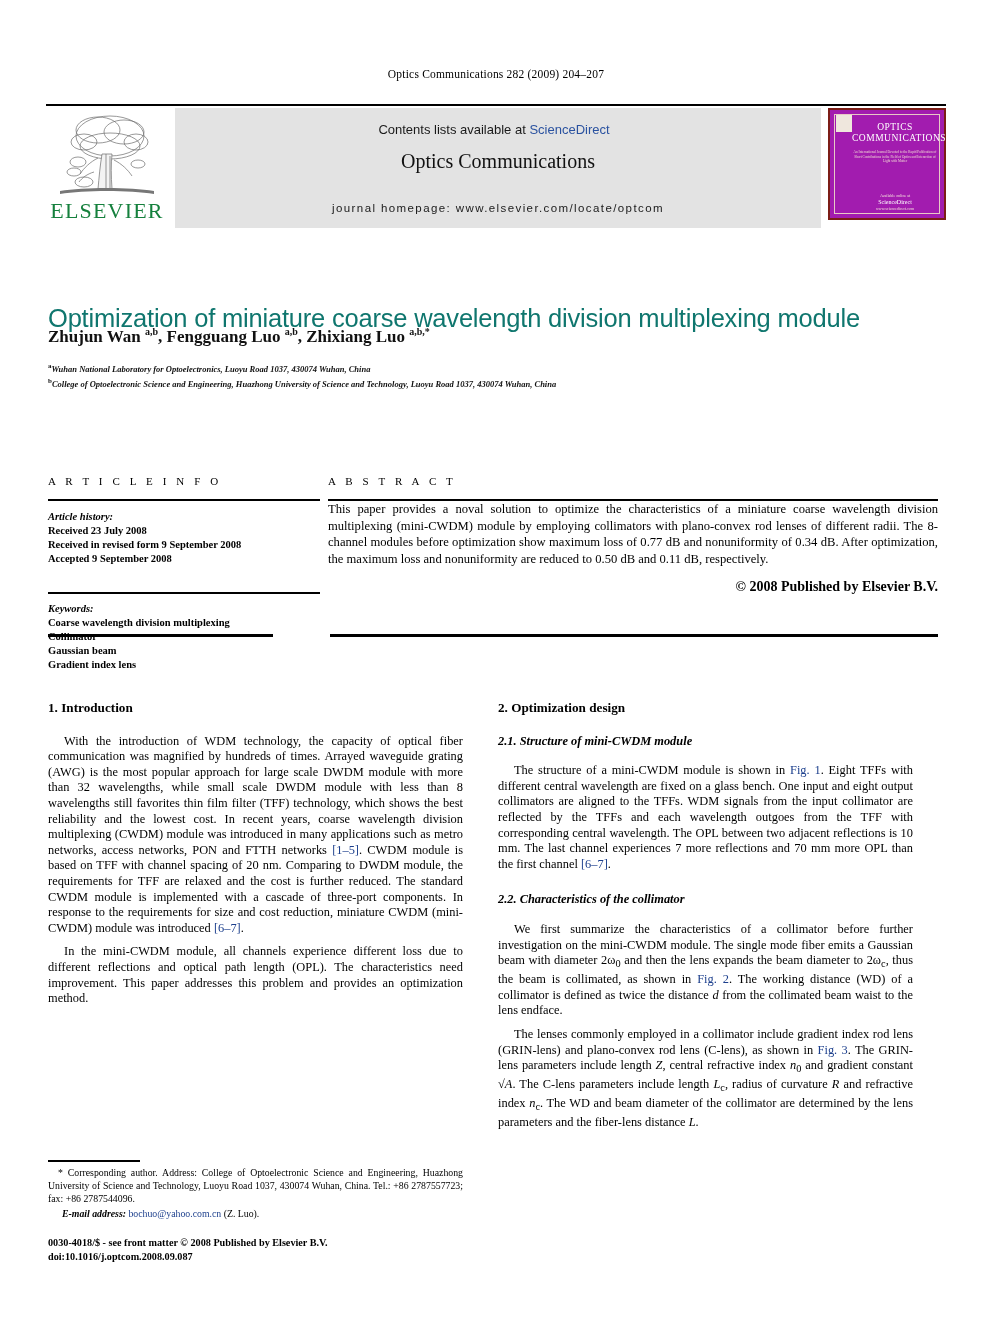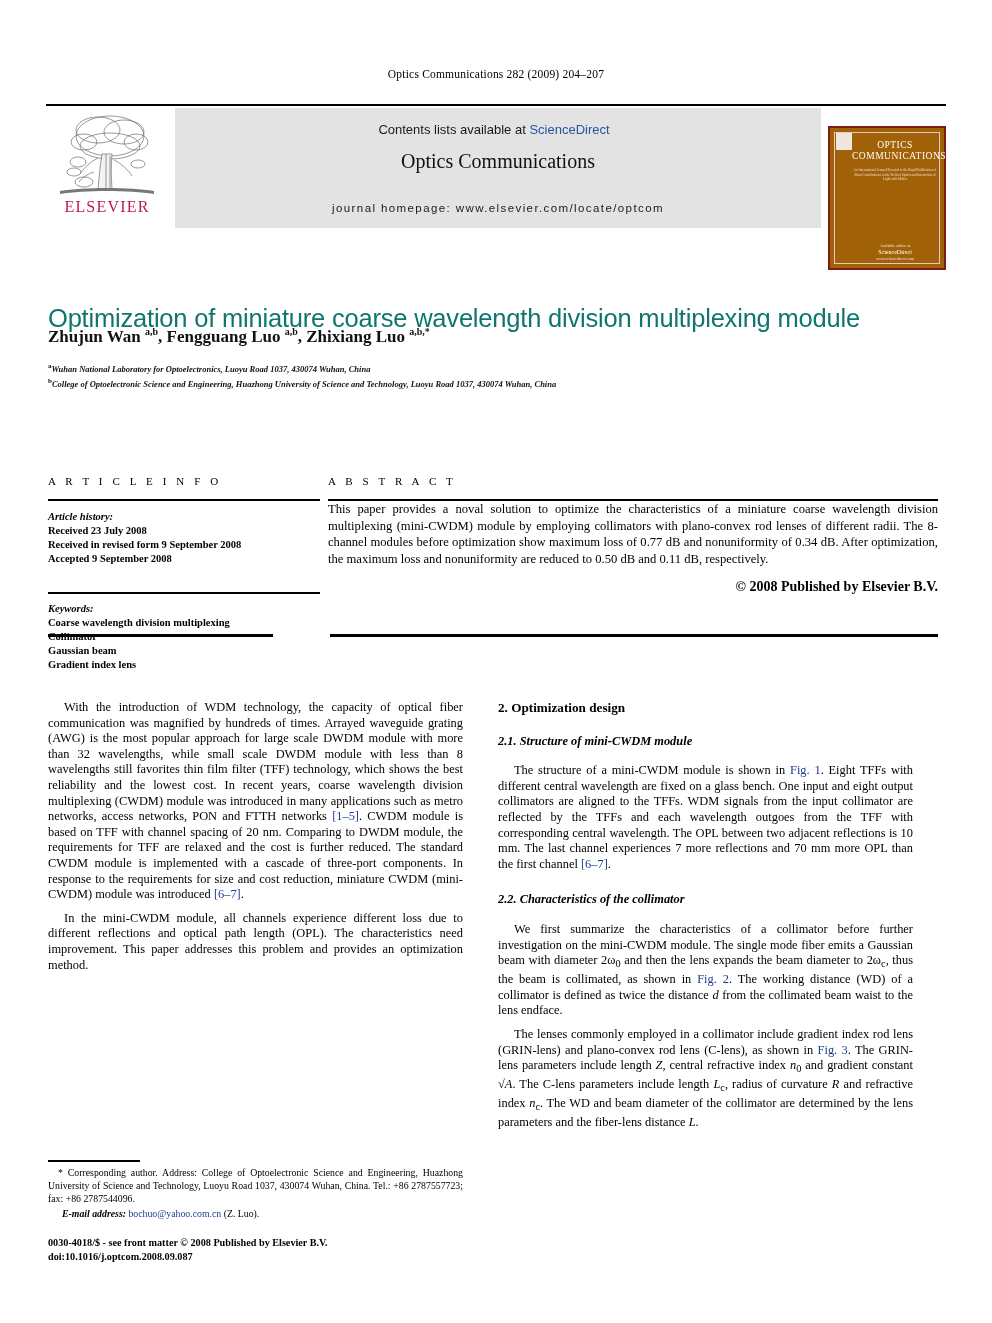--- a/index.html
+++ b/index.html
@@ -58,23 +58,23 @@
     left: 8px; top: 2px;
     width: 106px;
     height: 88px;
   }
   .elsevier-word {
     position: absolute;
     left: 0; top: 90px;
     width: 122px;
     text-align: center;
     font-family: "Liberation Serif", serif;
-    font-size: 16px;
+    font-size: 22px;
     letter-spacing: 1.2px;
-    color: #be185d;
+    color: #15803d;
   }
   .journal-band {
     position: absolute;
     left: 129px; top: 2px;
     width: 646px;
     height: 120px;
     background: #e3e3e3;
   }
   .contents-line {
     position: absolute;
@@ -102,24 +102,24 @@
     left: 0; top: 94px;
     width: 646px;
     text-align: center;
     font-family: "Liberation Sans", sans-serif;
     font-size: 11.5px;
     letter-spacing: 1.4px;
     color: #1a1a1a;
   }
   .cover-thumb {
     position: absolute;
-    left: 782px; top: 20px;
+    left: 782px; top: 2px;
     width: 118px;
-    height: 144px;
-    background: #a16207;
+    height: 112px;
+    background: #a21caf;
     border: 2px solid #7c1d17;
     box-sizing: border-box;
   }
   .cover-inner {
     position: absolute;
     left: 4px; top: 4px; right: 4px; bottom: 4px;
     border: 1px solid #e8c9c5;
   }
   .cover-flag {
     position: absolute;
@@ -412,20 +412,21 @@
     <div class="sec-label">A B S T R A C T</div>
     <div class="thin-rule"></div>
     <div class="abstract-body">This paper provides a noval solution to optimize the characteristics of a miniature coarse wavelength division multiplexing (mini-CWDM) module by employing collimators with plano-convex rod lenses of different radii. The 8-channel modules before optimization show maximum loss of 0.77 dB and nonuniformity of 0.34 dB. After optimization, the maximum loss and nonuniformity are reduced to 0.50 dB and 0.11 dB, respectively.</div>
     <div class="copyright">© 2008 Published by Elsevier B.V.</div>
   </div>
 
   <div class="sep-left"></div>
   <div class="sep-right"></div>
 
   <div class="body-col left">
+    <div class="h1">1. Introduction</div>
     <p class="p"><span>With the introduction of WDM technology, the capacity of optical fiber communication was magnified by hundreds of times. Arrayed waveguide grating (AWG) is the most popular approach for large scale DWDM module with more than 32 wavelengths, while small scale DWDM module with less than 8 wavelengths still favorites thin film filter (TFF) technology, which shows the best reliability and the lowest cost. In recent years, coarse wavelength division multiplexing (CWDM) module was introduced in many applications such as metro networks, access networks, PON and FTTH networks </span><span class="ref">[1–5]</span><span>. CWDM module is based on TFF with channel spacing of 20 nm. Comparing to DWDM module, the requirements for TFF are relaxed and the cost is further reduced. The standard CWDM module is implemented with a cascade of three-port components. In response to the requirements for size and cost reduction, miniature CWDM (mini-CWDM) module was introduced </span><span class="ref">[6–7]</span><span>.</span></p>
     <p class="p">In the mini-CWDM module, all channels experience different loss due to different reflections and optical path length (OPL). The characteristics need improvement. This paper addresses this problem and provides an optimization method.</p>
   </div>
 
   <div class="body-col right">
     <div class="h1">2. Optimization design</div>
     <div class="h2" style="margin-top:0">2.1. Structure of mini-CWDM module</div>
     <p class="p"><span>The structure of a mini-CWDM module is shown in </span><span class="figref">Fig. 1</span><span>. Eight TFFs with different central wavelength are fixed on a glass bench. One input and eight output collimators are aligned to the TFFs. WDM signals from the input collimator are reflected by the TFFs and each wavelength outgoes from the TFF with corresponding central wavelength. The OPL between two adjacent reflections is 10 mm. The last channel experiences 7 more reflections and 70 mm more OPL than the first channel </span><span class="ref">[6–7]</span><span>.</span></p>
 
     <div class="h2">2.2. Characteristics of the collimator</div>

